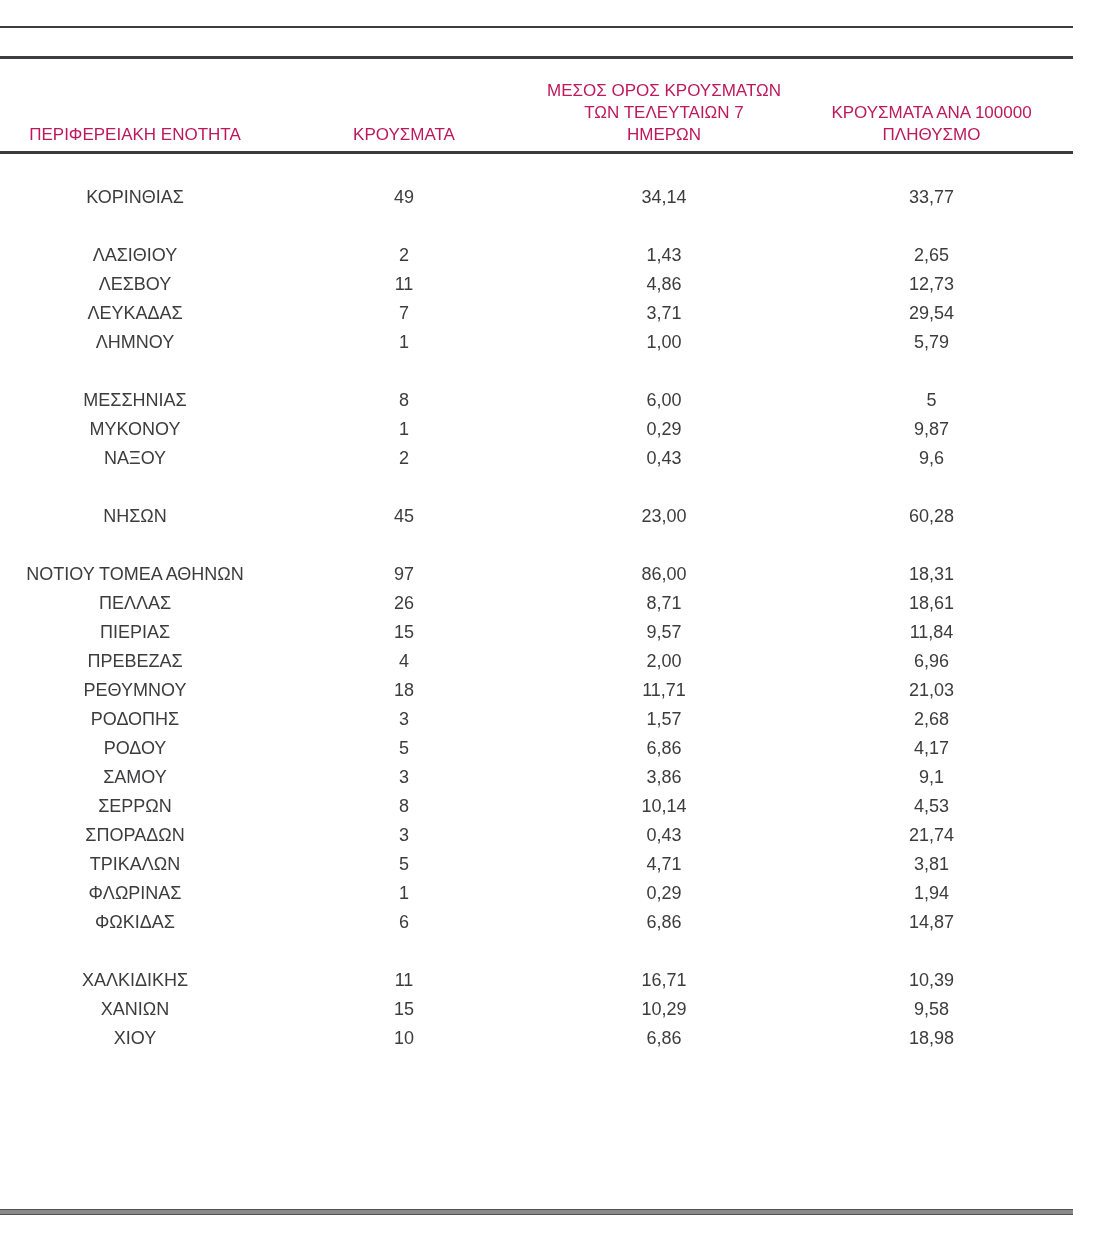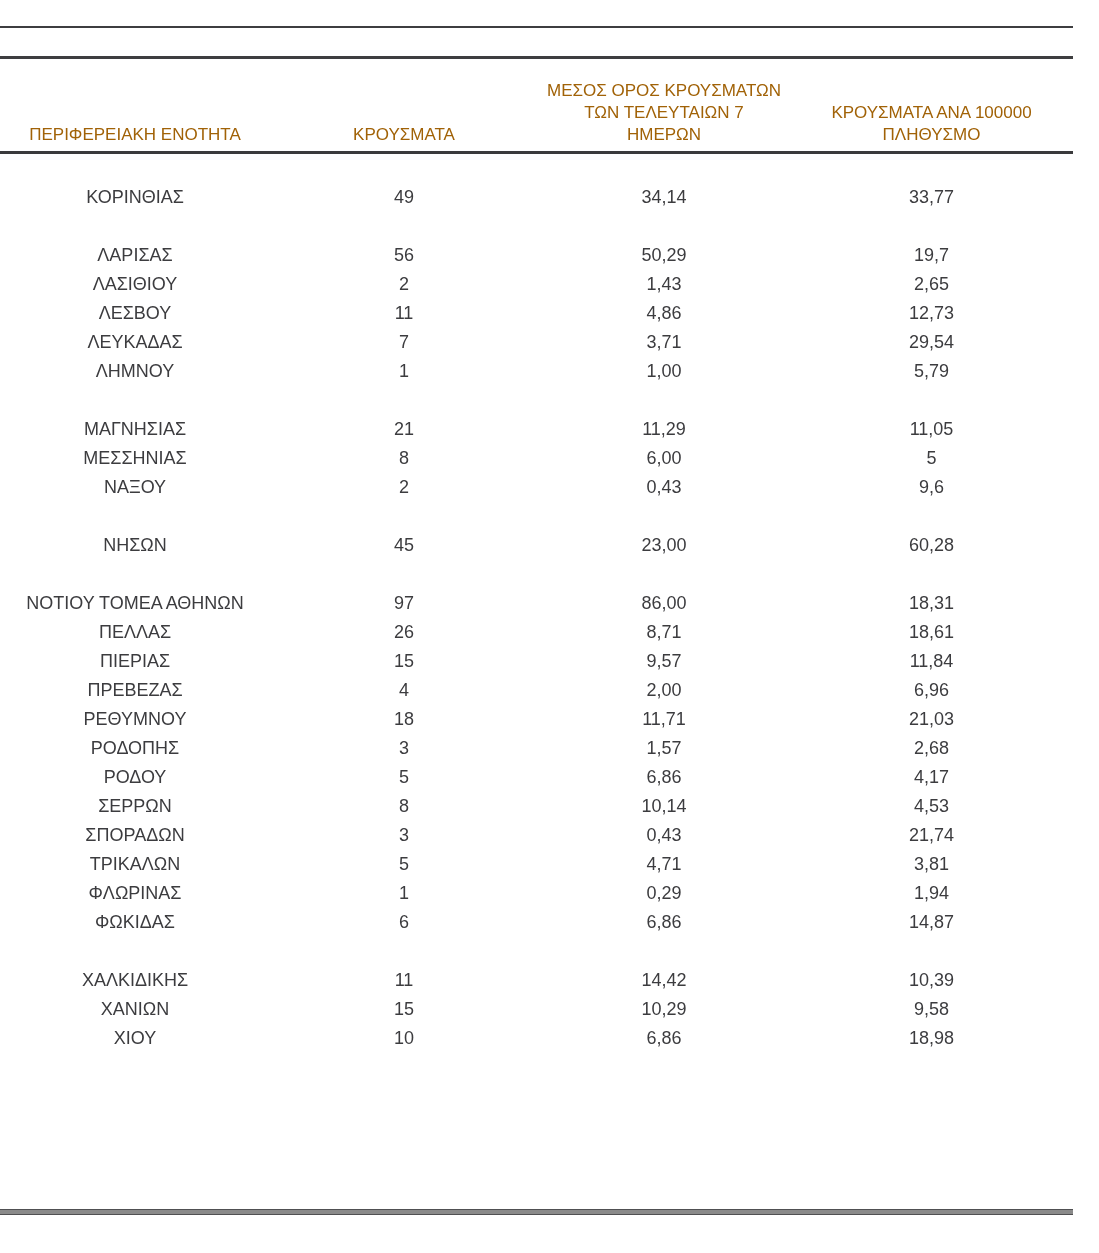--- a/index.html
+++ b/index.html
@@ -42,21 +42,21 @@
   table.cases thead th {
     height: 84px;
     vertical-align: bottom;
     text-align: center;
     font-weight: normal;
     font-size: 17px;
     line-height: 22px;
     padding: 0 0 5px 0;
     border-bottom: 3px solid #3a3a3c;
     white-space: pre-line;
-    color: #a16207;
+    color: #be185d;
   }
   table.cases tbody td {
     height: 29px;
     line-height: 29px;
     padding: 0;
     text-align: center;
     font-size: 18px;
     color: #3c3c3f;
     overflow: hidden;
   }
@@ -95,26 +95,20 @@
         <tr>
           <td>ΚΟΡΙΝΘΙΑΣ</td>
           <td>49</td>
           <td>34,14</td>
           <td>33,77</td>
         </tr>
         <tr class="spacer">
           <td colspan="4"></td>
         </tr>
         <tr>
-          <td>ΛΑΡΙΣΑΣ</td>
-          <td>56</td>
-          <td>50,29</td>
-          <td>19,7</td>
-        </tr>
-        <tr>
           <td>ΛΑΣΙΘΙΟΥ</td>
           <td>2</td>
           <td>1,43</td>
           <td>2,65</td>
         </tr>
         <tr>
           <td>ΛΕΣΒΟΥ</td>
           <td>11</td>
           <td>4,86</td>
           <td>12,73</td>
@@ -128,32 +122,32 @@
         <tr>
           <td>ΛΗΜΝΟΥ</td>
           <td>1</td>
           <td>1,00</td>
           <td>5,79</td>
         </tr>
         <tr class="spacer">
           <td colspan="4"></td>
         </tr>
         <tr>
-          <td>ΜΑΓΝΗΣΙΑΣ</td>
-          <td>21</td>
-          <td>11,29</td>
-          <td>11,05</td>
-        </tr>
-        <tr>
           <td>ΜΕΣΣΗΝΙΑΣ</td>
           <td>8</td>
           <td>6,00</td>
           <td>5</td>
         </tr>
         <tr>
+          <td>ΜΥΚΟΝΟΥ</td>
+          <td>1</td>
+          <td>0,29</td>
+          <td>9,87</td>
+        </tr>
+        <tr>
           <td>ΝΑΞΟΥ</td>
           <td>2</td>
           <td>0,43</td>
           <td>9,6</td>
         </tr>
         <tr class="spacer">
           <td colspan="4"></td>
         </tr>
         <tr>
           <td>ΝΗΣΩΝ</td>
@@ -200,20 +194,26 @@
           <td>1,57</td>
           <td>2,68</td>
         </tr>
         <tr>
           <td>ΡΟΔΟΥ</td>
           <td>5</td>
           <td>6,86</td>
           <td>4,17</td>
         </tr>
         <tr>
+          <td>ΣΑΜΟΥ</td>
+          <td>3</td>
+          <td>3,86</td>
+          <td>9,1</td>
+        </tr>
+        <tr>
           <td>ΣΕΡΡΩΝ</td>
           <td>8</td>
           <td>10,14</td>
           <td>4,53</td>
         </tr>
         <tr>
           <td>ΣΠΟΡΑΔΩΝ</td>
           <td>3</td>
           <td>0,43</td>
           <td>21,74</td>
@@ -235,21 +235,21 @@
           <td>6</td>
           <td>6,86</td>
           <td>14,87</td>
         </tr>
         <tr class="spacer">
           <td colspan="4"></td>
         </tr>
         <tr>
           <td>ΧΑΛΚΙΔΙΚΗΣ</td>
           <td>11</td>
-          <td>14,42</td>
+          <td>16,71</td>
           <td>10,39</td>
         </tr>
         <tr>
           <td>ΧΑΝΙΩΝ</td>
           <td>15</td>
           <td>10,29</td>
           <td>9,58</td>
         </tr>
         <tr>
           <td>ΧΙΟΥ</td>

